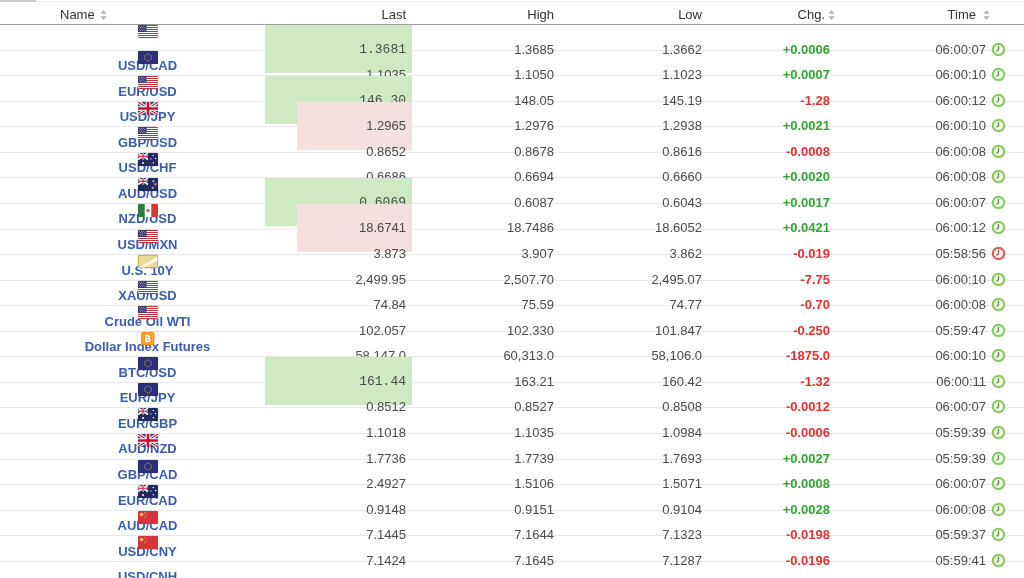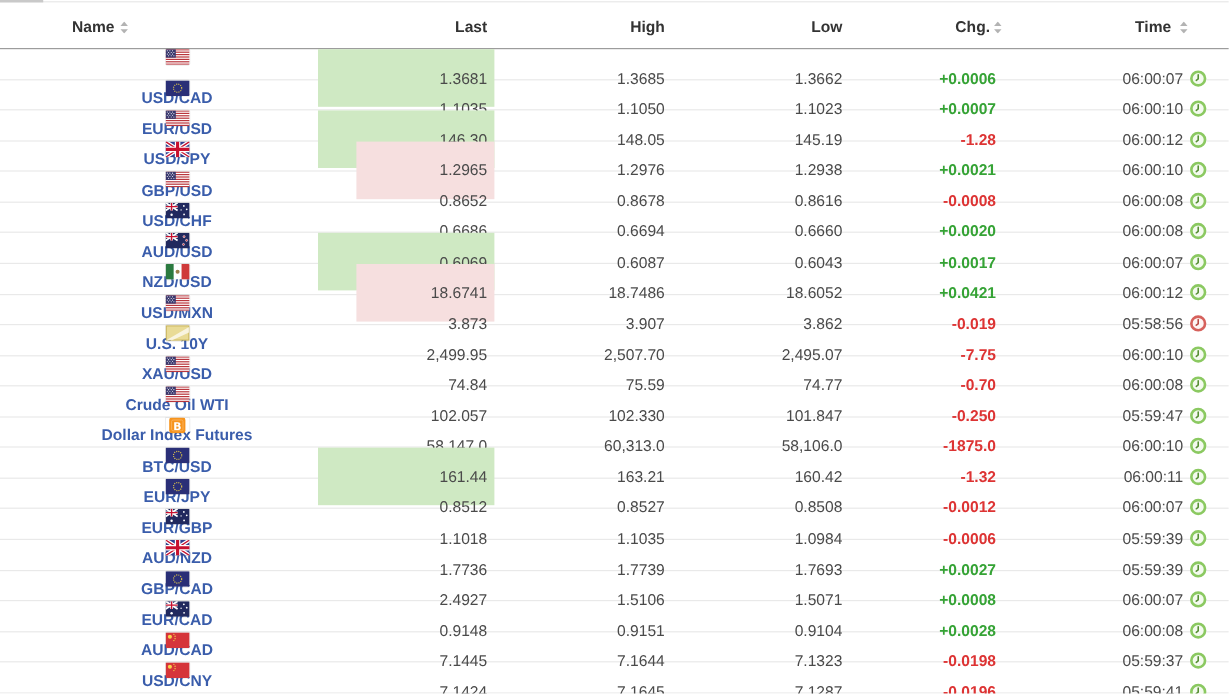--- a/index.html
+++ b/index.html
@@ -18,42 +18,42 @@
   .qtable { position:relative; width:1024px; height:578px; background:#fff; }
   .top-edge { position:absolute; top:1px; left:0; width:1024px; height:1px; background:#e8e8e8; }
   .top-edge-dark { position:absolute; top:0; left:0; width:36px; height:2px; background:#c9c9c9; }
 
   .header-row, .row {
     display:grid;
     grid-template-columns:265px 147px 148px 148px 128px 188px;
     box-sizing:border-box;
   }
   .header-row {
-    height:41px; padding-top:5px;
+    height:25px; padding-top:5px;
     border-bottom:1px solid var(--header-border);
-    font-size:13px; font-weight:bold; color:var(--header-text);
+    font-size:13px; font-weight:normal; color:var(--header-text);
   }
   .row {
     height:var(--row-h);
     border-bottom:1px solid var(--row-border);
     font-size:13px; color:var(--value-text);
   }
   .hcell, .cell { display:flex; align-items:center; box-sizing:border-box; height:100%; }
   .c-name  { justify-content:flex-start; padding-left:30px; gap:13px;flex-direction:column; }
   .h-name  { justify-content:flex-start; padding-left:60px; gap:5px; }
   .c-last, .c-high, .c-low, .c-chg, .h-last, .h-high, .h-low { justify-content:flex-end; padding-right:6px; }
   .h-chg   { justify-content:flex-end; padding-right:1px; gap:3px; }
   .h-time  { justify-content:flex-end; padding-right:34px; gap:7px; }
   .c-time  { justify-content:flex-end; padding-right:18px; gap:5px; }
 
   .instrument { color:var(--name-link); font-weight:bold; cursor:pointer; white-space:nowrap; }
   .flag { display:inline-flex; width:20px; height:13px; flex:0 0 20px; }
   .flag svg { display:block; border-radius:1px; box-shadow:0 0 0 0.5px rgba(0,0,0,0.12); }
 
-  .cell-last-bg-up   { background:var(--last-up-bg); }
+  .cell-last-bg-up   { background:var(--last-up-bg);font-family:Liberation Mono, monospace; }
   .cell-last-bg-down { background:var(--last-down-bg);margin-left:32px; }
   .chg-up   { color:var(--positive); font-weight:bold; }
   .chg-down { color:var(--negative); font-weight:bold; }
   .num { white-space:nowrap; }
   .clock { display:inline-flex; width:15px; height:15px; flex:0 0 15px; }
   .sort-ic { display:inline-flex; margin-top:1px; }
 </style>
 </head>
 <body>
 

